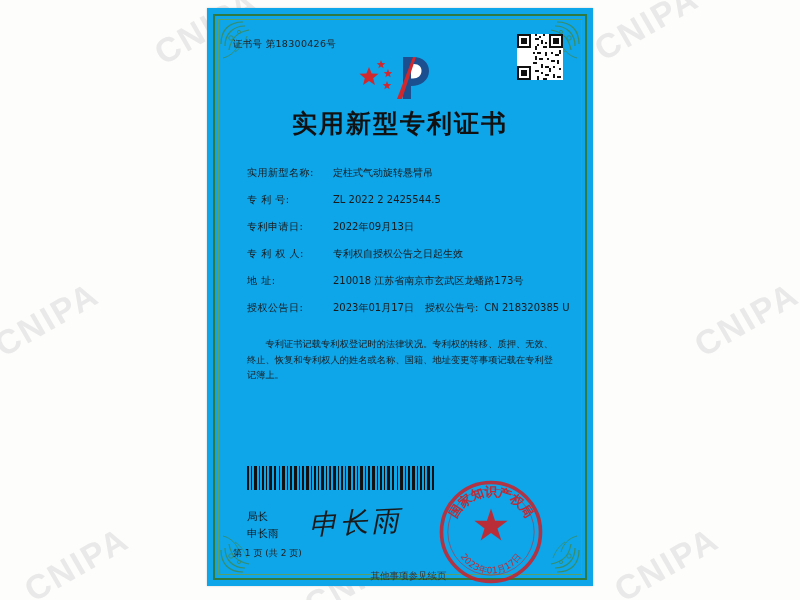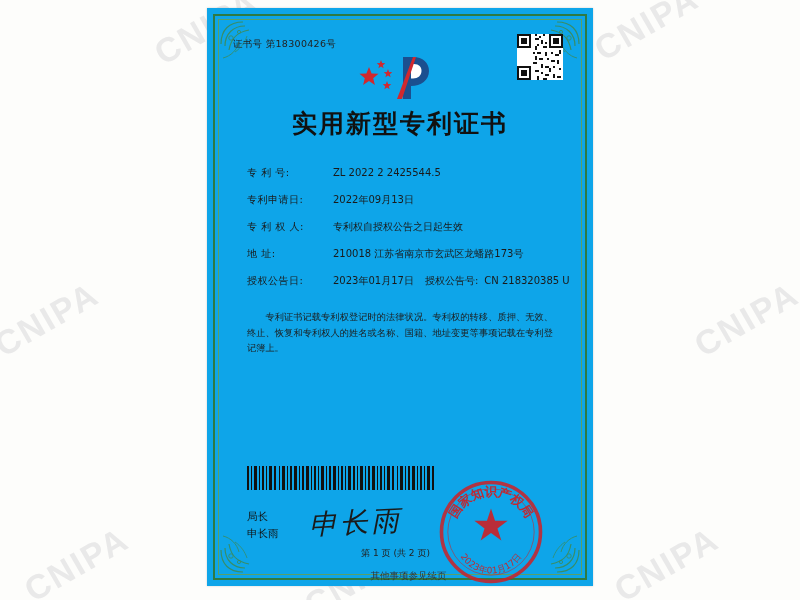--- a/index.html
+++ b/index.html
@@ -166,21 +166,21 @@
     position: absolute;
     right: 22px;
     top: 440px;
     width: 108px;
     height: 108px;
   }
   .page-no {
     position: absolute;
     left: 0; right: 9px;
     bottom: 6px;
-    text-align: center;
+    text-align: left;
     font-size: 9px;
     color: #222;
   }
   .footer-note {
     position: absolute;
     left: 17px; right: 0;
     top: 570px;
     text-align: center;
     font-size: 9.5px;
     color: #333;
@@ -311,20 +311,24 @@
           </g>
           <path d="M46 4 L56 4 C66 4 72 10 72 18 C72 27 64 33 54 33 L54 46 L46 46 Z" fill="#1b4f8f"></path>
           <path d="M54 11 L57 11 C62 11 64.5 14 64.5 18 C64.5 22.5 61 25.5 56 25.5 L54 25.5 Z" fill="#ffffff"></path>
           <path d="M40 46 L56 4 L59 4 L45 46 Z" fill="#d1282e"></path>
         </svg>
       </div>
 
       <div class="title">实用新型专利证书</div>
 
       <div class="fields">
+        <div class="field-row">
+          <span class="field-label">实用新型名称:</span>
+          <span class="field-value">定柱式气动旋转悬臂吊</span>
+        </div>
         <div class="field-row">
           <span class="field-label">专 利 号:</span>
           <span class="field-value">ZL 2022 2 2425544.5</span>
         </div>
         <div class="field-row">
           <span class="field-label">专利申请日:</span>
           <span class="field-value">2022年09月13日</span>
         </div>
         <div class="field-row">
           <span class="field-label">专 利 权 人:</span>

